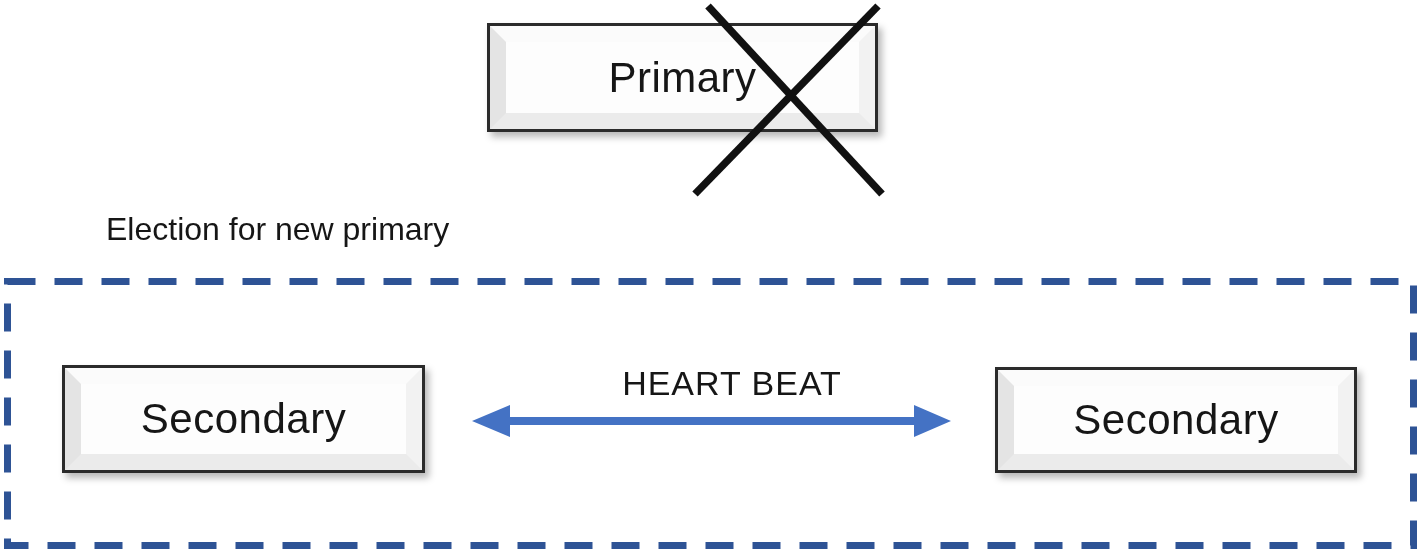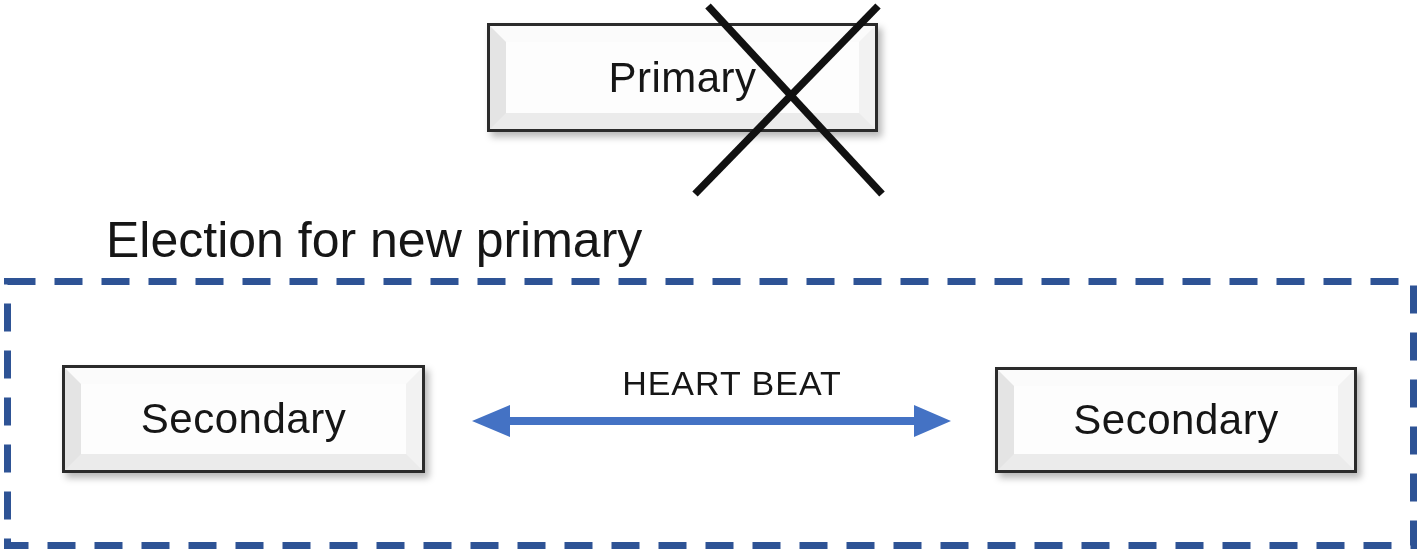--- a/index.html
+++ b/index.html
@@ -47,21 +47,21 @@
     letter-spacing: 0.5px;
   }
   .node-primary   { left: 487px; top: 23px;  width: 391px; height: 109px; }
   .node-sec-left  { left: 62px;  top: 365px; width: 363px; height: 108px; }
   .node-sec-right { left: 995px; top: 367px; width: 362px; height: 106px; }
 
   .caption {
     position: absolute;
     left: 106px;
     top: 211px;
-    font-size: 50px;
+    font-size: 32px;
     color: var(--text_black);
   }
   .heartbeat-label {
     position: absolute;
     left: 572px;
     top: 364px;
     width: 320px;
     text-align: center;
     font-size: 34px;
     letter-spacing: 1px;

